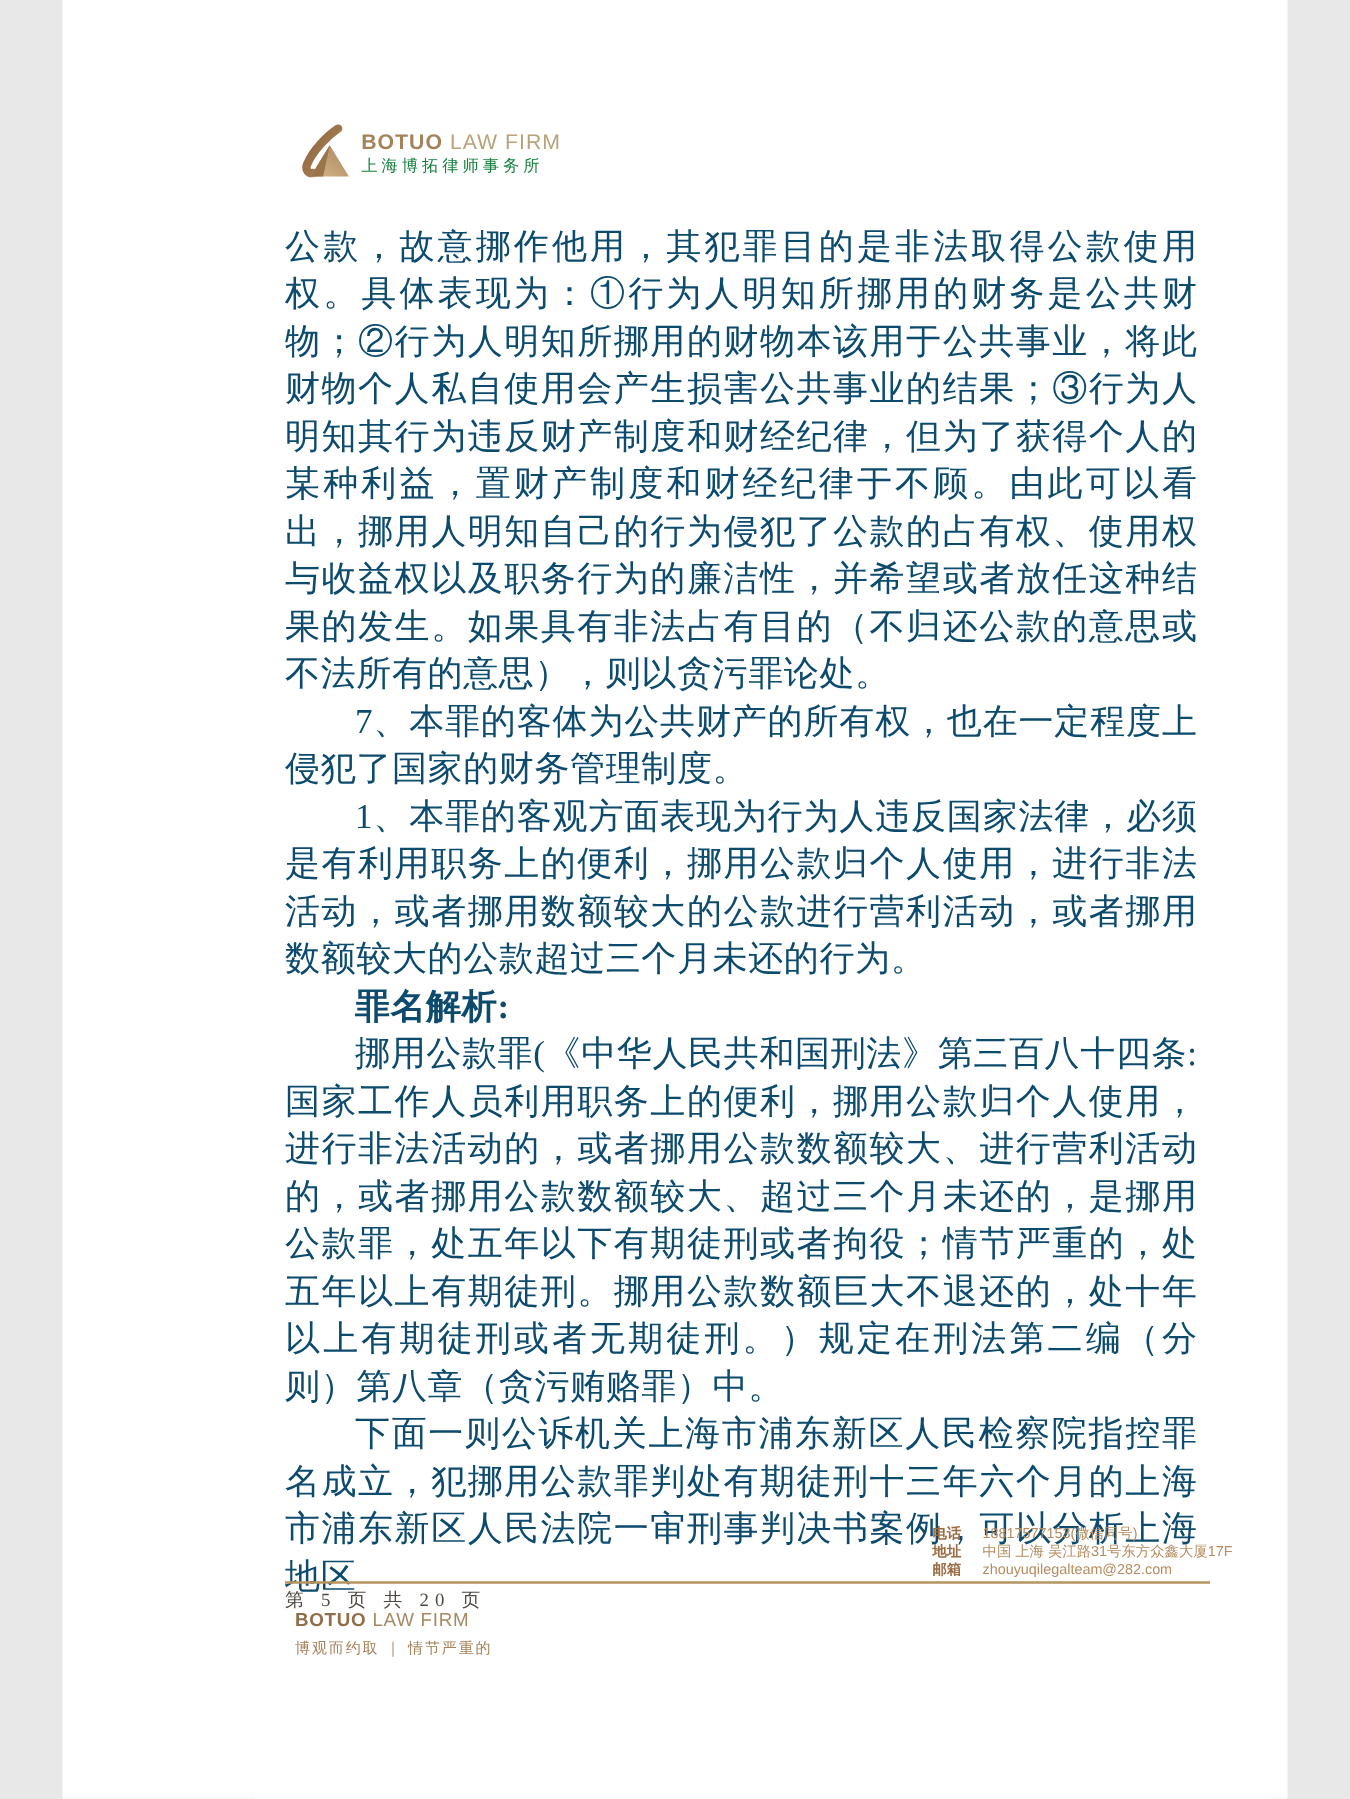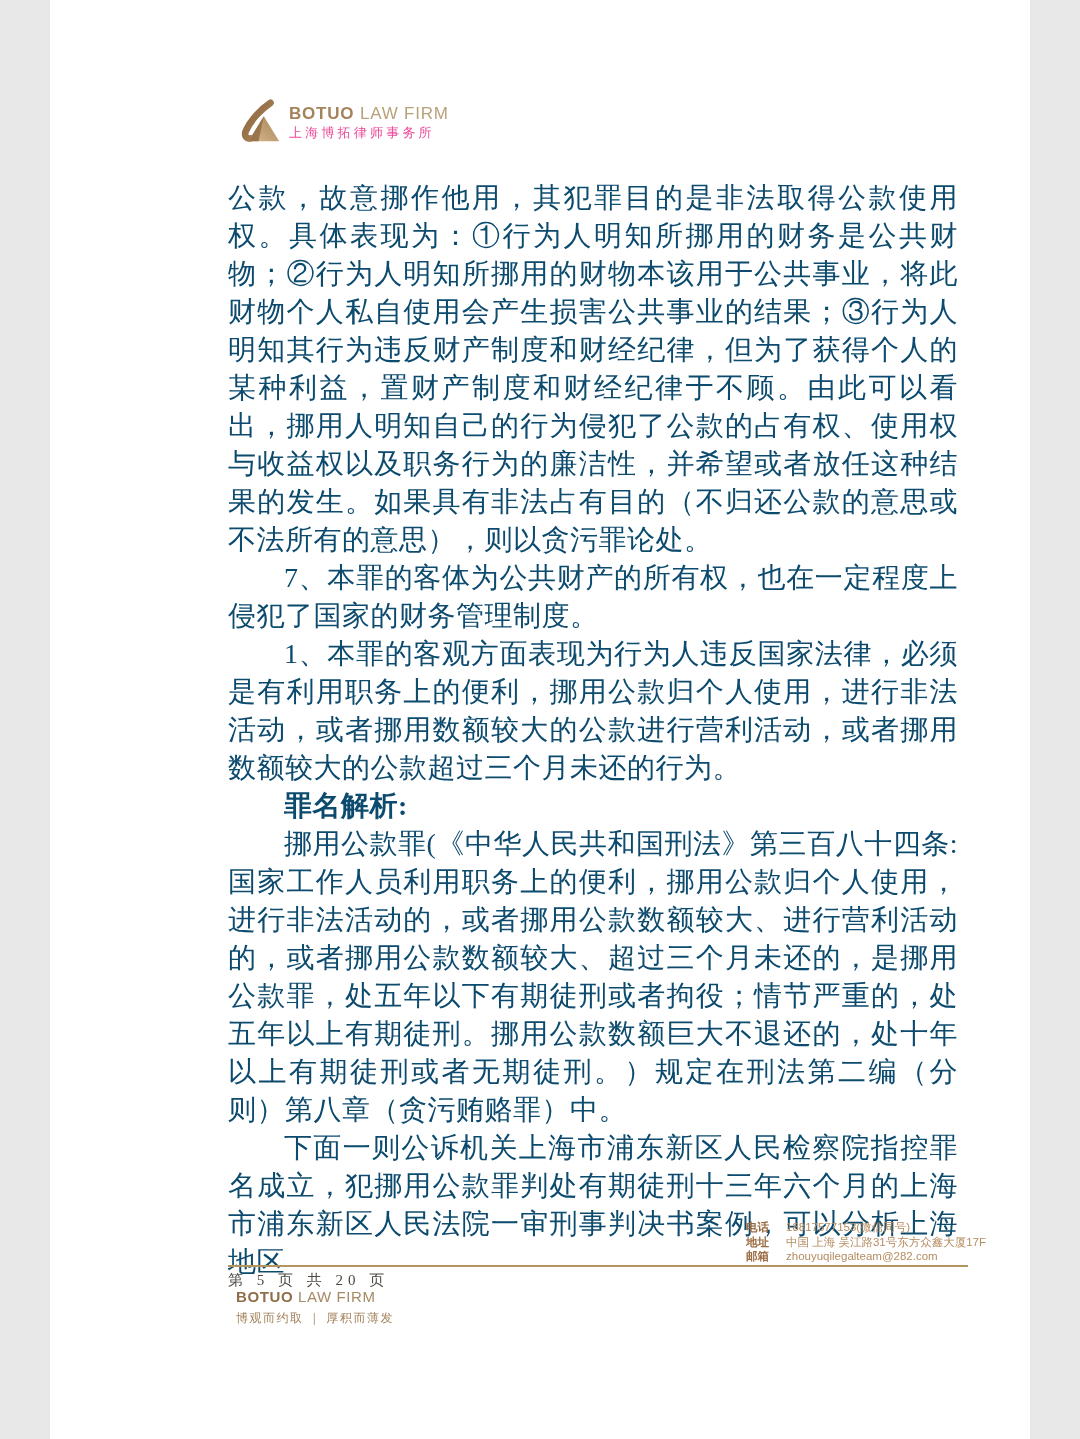--- a/index.html
+++ b/index.html
@@ -11,21 +11,21 @@
     overflow:hidden;
     font-family:"Liberation Sans","DejaVu Sans",sans-serif;
   }
 
   
   .header { position:absolute; left:186px; top:99px; display:flex; align-items:flex-start; }
   .logo-icon { width:46px; height:48px; flex:0 0 auto; }
   .logo-text { margin-left:7px; padding-top:6px; }
   .brand-en { font-size:17px; letter-spacing:0.8px; color:#b7a27a; line-height:1; }
   .brand-en .b { font-weight:700; color:#a4825a; }
-  .brand-cn { font-size:13px; letter-spacing:3.2px; color:#ec4899; margin-top:4px; line-height:1; }
+  .brand-cn { font-size:13px; letter-spacing:3.2px; color:#15803d; margin-top:4px; line-height:1; }
 
   
   .doc-body {
     position:absolute; left:178px; top:179px; width:730px;
     font-family:"Liberation Serif","DejaVu Serif",serif;
     color:#0c4a6e;
   }
   .doc-body p {
     margin:0; font-size:28px; line-height:38px;
     text-align:justify; letter-spacing:0.5px;
@@ -83,21 +83,21 @@
     <p class="indent bold">罪名解析:</p>
     <p class="indent">挪用公款罪(《中华人民共和国刑法》第三百八十四条:国家工作人员利用职务上的便利，挪用公款归个人使用，进行非法活动的，或者挪用公款数额较大、进行营利活动的，或者挪用公款数额较大、超过三个月未还的，是挪用公款罪，处五年以下有期徒刑或者拘役；情节严重的，处五年以上有期徒刑。挪用公款数额巨大不退还的，处十年以上有期徒刑或者无期徒刑。）规定在刑法第二编（分则）第八章（贪污贿赂罪）中。</p>
     <p class="indent">下面一则公诉机关上海市浦东新区人民检察院指控罪名成立，犯挪用公款罪判处有期徒刑十三年六个月的上海市浦东新区人民法院一审刑事判决书案例，可以分析上海地区</p>
   </div>
 
   <div class="footer-rule"></div>
   <div class="page-num">第 5 页 共 20 页</div>
 
   <div class="footer-left">
     <div class="f-brand"><span class="b">BOTUO</span><span> LAW FIRM</span></div>
-    <div class="f-tagline">博观而约取 ｜ 厚积而薄发</div>
+    <div class="f-tagline">博观而约取 ｜ 情节严重的</div>
   </div>
 
   <div class="footer-right">
     <div class="contact-row">
       <span class="contact-label">电话</span><span class="contact-value">18817577153(微信同号)</span>
     </div>
     <div class="contact-row">
       <span class="contact-label">地址</span><span class="contact-value">中国 上海 吴江路31号东方众鑫大厦17F</span>
     </div>
     <div class="contact-row">

